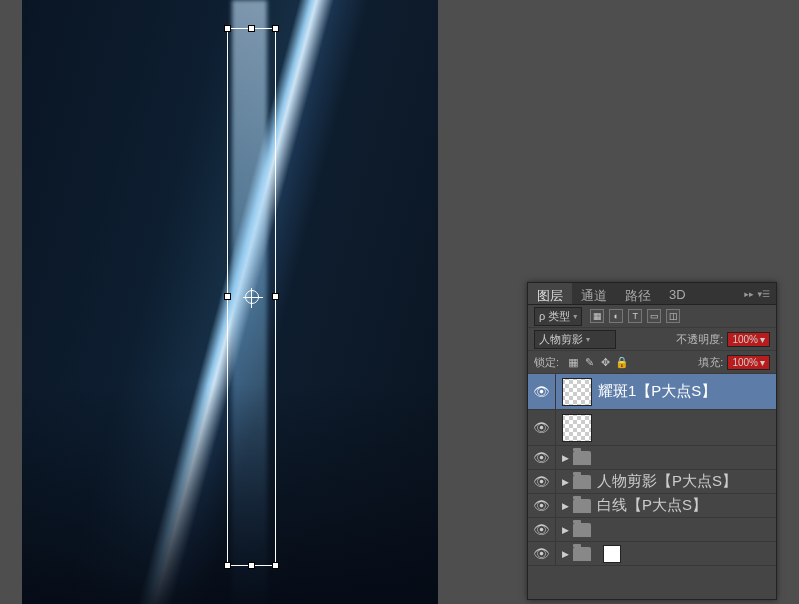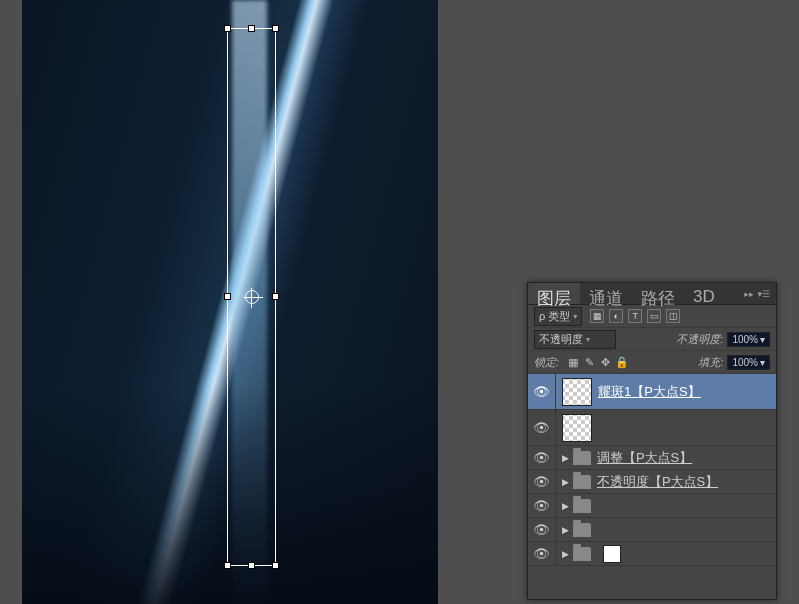--- a/index.html
+++ b/index.html
@@ -76,21 +76,21 @@
   box-shadow: 0 0 6px rgba(0,0,0,0.5);
 }
 .tabs {
   display: flex;
   background: #343434;
   border-bottom: 1px solid #222;
   height: 22px;
 }
 .tab {
   padding: 4px 9px;
-  font-size: 17px;
+  font-size: 13px;
   color: #aaa;
   cursor: pointer;
 }
 .tab.active { background: #454545; color: #ddd; }
 .tab-menu {
   margin-left: auto;
   display: flex;
   align-items: center;
   gap: 4px;
   padding-right: 6px;
@@ -117,23 +117,23 @@
 .dropdown .caret { font-size: 8px; color: #999; }
 .filter-icons { display: flex; gap: 5px; margin-left: 4px; }
 .ficon {
   width: 14px; height: 14px;
   border: 1px solid #777;
   background: #4a4a4a;
   display: flex; align-items: center; justify-content: center;
   font-size: 9px; color: #ccc;
 }
 .spacer { flex: 1; }
-.lbl { font-size: 11px; color: #bbb; font-style: italic; }
+.lbl { font-size: 11px; color: #bbb; }
 .pct-box {
-  background: #0f172a; border: 1px solid #222;
+  background: #b91c1c; border: 1px solid #222;
   padding: 1px 4px; font-size: 10px; color: #ccc;
   display: inline-flex; align-items: center; gap: 2px;
 }
 .lock-icons { display: flex; gap: 3px; margin-left: 4px; }
 .licon { font-size: 11px; color: #bbb; width: 13px; text-align: center; }
 
 .layers { overflow-y: auto; }
 .layer {
   display: flex; align-items: center;
   height: 36px;
@@ -163,21 +163,21 @@
   width: 18px; height: 14px;
   background: #888;
   border-radius: 2px 2px 0 0;
   margin-right: 6px;
   position: relative;
 }
 .layer.group .folder::before {
   content: ""; position: absolute; top: -3px; left: 0;
   width: 8px; height: 3px; background: #888; border-radius: 1px 1px 0 0;
 }
-.layer-name { font-size: 13px; flex: 1; white-space: nowrap; overflow: hidden; text-decoration: underline; }
+.layer-name { font-size: 15px; flex: 1; white-space: nowrap; overflow: hidden; }
 .thumb.small { width: 18px; height: 18px; }
 </style>
 </head>
 <body>
 
 <div class="canvas-area">
   <div class="transform-box">
     <div class="handle h-tl"></div>
     <div class="handle h-tc"></div>
     <div class="handle h-tr"></div>
@@ -212,21 +212,21 @@
       <span class="ficon">▦</span>
       <span class="ficon">◐</span>
       <span class="ficon">T</span>
       <span class="ficon">▭</span>
       <span class="ficon">◫</span>
     </div>
   </div>
 
   <div class="row">
     <span class="dropdown" style="min-width:82px">
-      <span>不透明度</span>
+      <span>人物剪影</span>
       <span class="caret">▾</span>
     </span>
     <span class="spacer"></span>
     <span class="lbl">不透明度:</span>
     <span class="pct-box">
       <span>100%</span>
         <span class="caret">▾</span>
     </span>
   </div>
 
@@ -253,32 +253,32 @@
         <span class="layer-name">耀斑1【P大点S】</span>
       </div>
       <div class="layer">
         <div class="eye">👁</div>
         <div class="thumb"></div>
       </div>
       <div class="layer group">
         <div class="eye">👁</div>
         <span class="tri">▶</span>
         <span class="folder"></span>
-        <span class="layer-name">调整【P大点S】</span>
-      </div>
-      <div class="layer group">
-        <div class="eye">👁</div>
-        <span class="tri">▶</span>
-        <span class="folder"></span>
-        <span class="layer-name">不透明度【P大点S】</span>
-      </div>
-      <div class="layer group">
-        <div class="eye">👁</div>
-        <span class="tri">▶</span>
-        <span class="folder"></span>
+      </div>
+      <div class="layer group">
+        <div class="eye">👁</div>
+        <span class="tri">▶</span>
+        <span class="folder"></span>
+        <span class="layer-name">人物剪影【P大点S】</span>
+      </div>
+      <div class="layer group">
+        <div class="eye">👁</div>
+        <span class="tri">▶</span>
+        <span class="folder"></span>
+        <span class="layer-name">白线【P大点S】</span>
       </div>
       <div class="layer group">
         <div class="eye">👁</div>
         <span class="tri">▶</span>
         <span class="folder"></span>
       </div>
       <div class="layer group">
         <div class="eye">👁</div>
         <span class="tri">▶</span>
         <span class="folder"></span>

